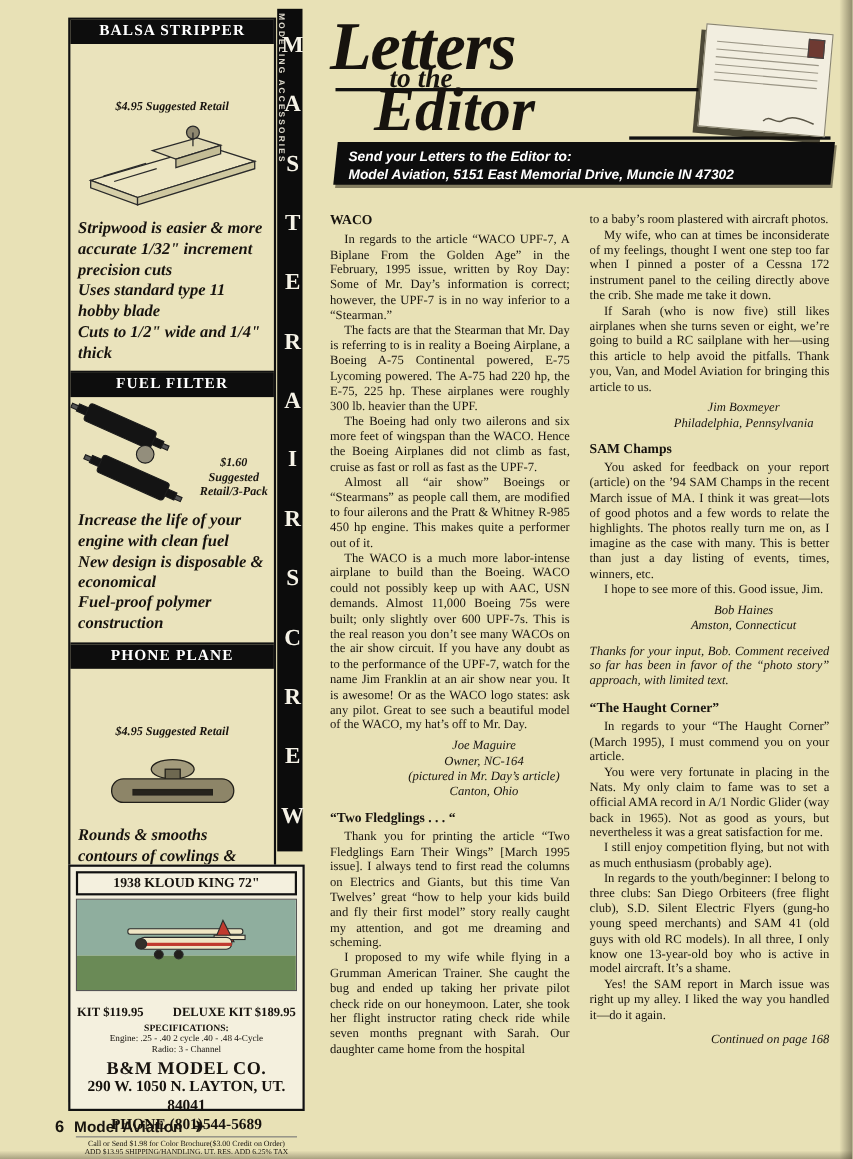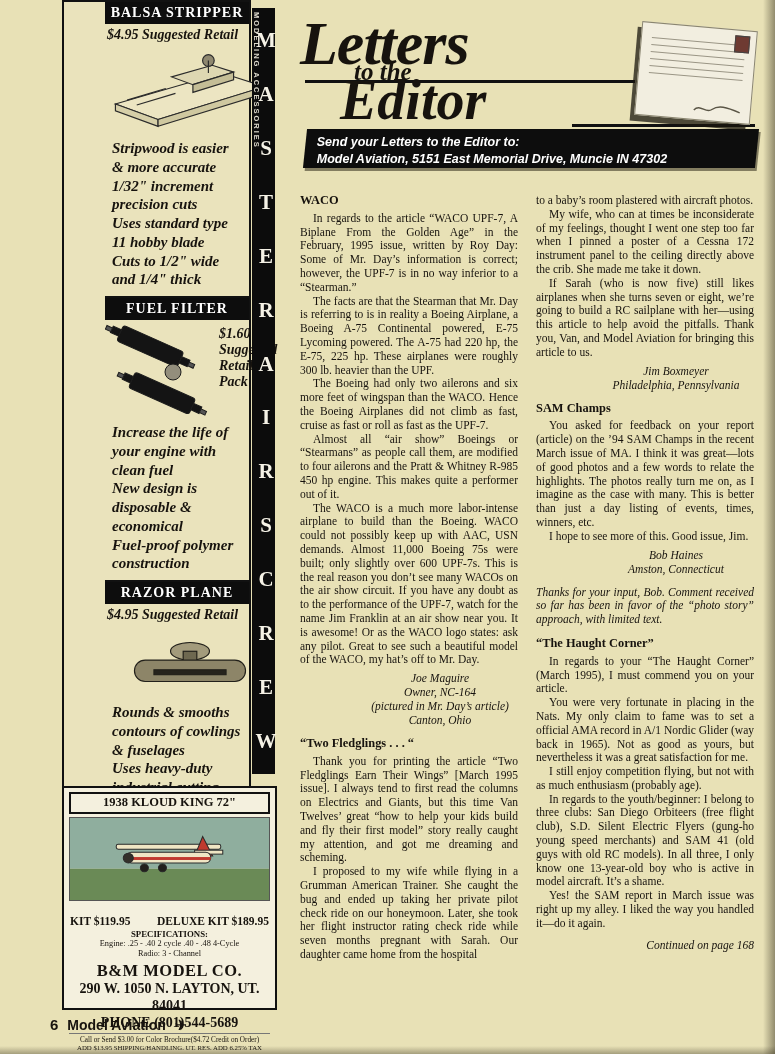--- a/index.html
+++ b/index.html
@@ -5,26 +5,26 @@
   * { margin:0; padding:0; box-sizing:border-box; }
   html,body { width:775px; height:1054px; }
   body { background:#8a8670; font-family:"Liberation Serif", serif; }
   .page { position:relative; width:775px; height:1054px; background:#e8e1b6; overflow:hidden; color:#17130e; }
   .edge-right { position:absolute; right:0; top:0; width:12px; height:100%;
     background:linear-gradient(to right, rgba(0,0,0,0), rgba(40,35,20,0.45)); pointer-events:none; }
   .edge-bottom { position:absolute; left:0; bottom:0; width:100%; height:8px;
     background:linear-gradient(to bottom, rgba(0,0,0,0), rgba(40,35,20,0.35)); pointer-events:none; }
 
   
-  .ads-outer { position:absolute; left:62px; top:0; width:189px; border:2px solid #111; background:#eae3bc;padding-left:41px; }
+  .ads-outer { position:absolute; left:62px; top:16px; width:189px; border:2px solid #111; background:#eae3bc; }
   .ad { border-bottom:2px solid #111; padding-bottom:5px; }
   .ad:last-of-type { border-bottom:none; }
   .ad-header { background:#0d0d0d; color:#fff; text-align:center; font-weight:bold;
     font-size:14px; letter-spacing:1px; padding:3px 0; }
-  .ad-price { font-style:italic; font-weight:bold; font-size:14px; padding:3px 2px 1px; }
+  .ad-price { font-style:italic; font-weight:bold; font-size:11px; text-align:center; padding:3px 2px 1px;margin-top:48px; }
   .ad-price.pre { line-height:1.15; }
   .ad-art { text-align:center; line-height:0; }
   .ad-body { font-weight:bold; font-style:italic; font-size:15px; line-height:1.25;
     padding:3px 7px 2px; text-align:left; white-space:pre-line; }
   .fuel-top { display:flex; align-items:flex-start; }
   .fuel-top .ad-art { flex:1; }
   .fuel-top .ad-price { width:74px; padding-top:6px; }
   .dealer-note { border-top:2px solid #111; text-align:left; font-weight:bold; font-style:italic;
     font-size:11.2px; line-height:1.3; padding:7px 4px 8px; white-space:pre-line; }
 
@@ -145,21 +145,21 @@
         <div class="ad-price pre">$1.60
 Suggested
 Retail/3-Pack</div>
       </div>
       <div class="ad-body pre">Increase the life of your engine with clean fuel
 New design is disposable &amp; economical
 Fuel-proof polymer construction</div>
     </div>
 
     <div class="ad">
-      <div class="ad-header">RAZOR PLANE</div>
+      <div class="ad-header">PHONE PLANE</div>
       <div class="ad-price">$4.95 Suggested Retail</div>
       <div class="ad-art">
         <svg viewBox="0 0 170 78" width="170" height="76">
           <g stroke="#22201a" stroke-width="1.2">
             <ellipse cx="85" cy="28" rx="20" ry="9" fill="#a39b7c"></ellipse>
             <rect x="78" y="28" width="14" height="11" fill="#6e6850"></rect>
             <rect x="28" y="37" width="114" height="22" rx="11" fill="#8d8568"></rect>
             <rect x="48" y="47" width="74" height="5" fill="#26231c"></rect>
           </g>
         </svg>
@@ -218,21 +218,21 @@
     <div class="kloud-prices">
       <span>KIT $119.95</span>
       <span>DELUXE KIT $189.95</span>
     </div>
     <div class="kloud-spec-h">SPECIFICATIONS:</div>
     <div class="kloud-spec">Engine: .25 - .40 2 cycle   .40 - .48 4-Cycle</div>
     <div class="kloud-spec">Radio: 3 - Channel</div>
     <div class="kloud-co">B&amp;M MODEL CO.</div>
     <div class="kloud-addr">290 W. 1050 N. LAYTON, UT. 84041</div>
     <div class="kloud-phone">PHONE (801)544-5689</div>
-    <div class="kloud-small1">Call or Send $3.00 for Color Brochure($4.72 Credit on Order)</div>
+    <div class="kloud-small1">Call or Send $1.98 for Color Brochure($3.00 Credit on Order)</div>
     <div class="kloud-small2">ADD $13.95 SHIPPING/HANDLING. UT. RES. ADD 6.25% TAX</div>
   </div>
 
   <h1 class="mh-letters">Letters</h1>
   <div class="mh-rule1"></div>
   <div class="mh-tothe">to the</div>
   <h1 class="mh-editor">Editor</h1>
   <div class="mh-rule2"></div>
 
   <div class="banner">

